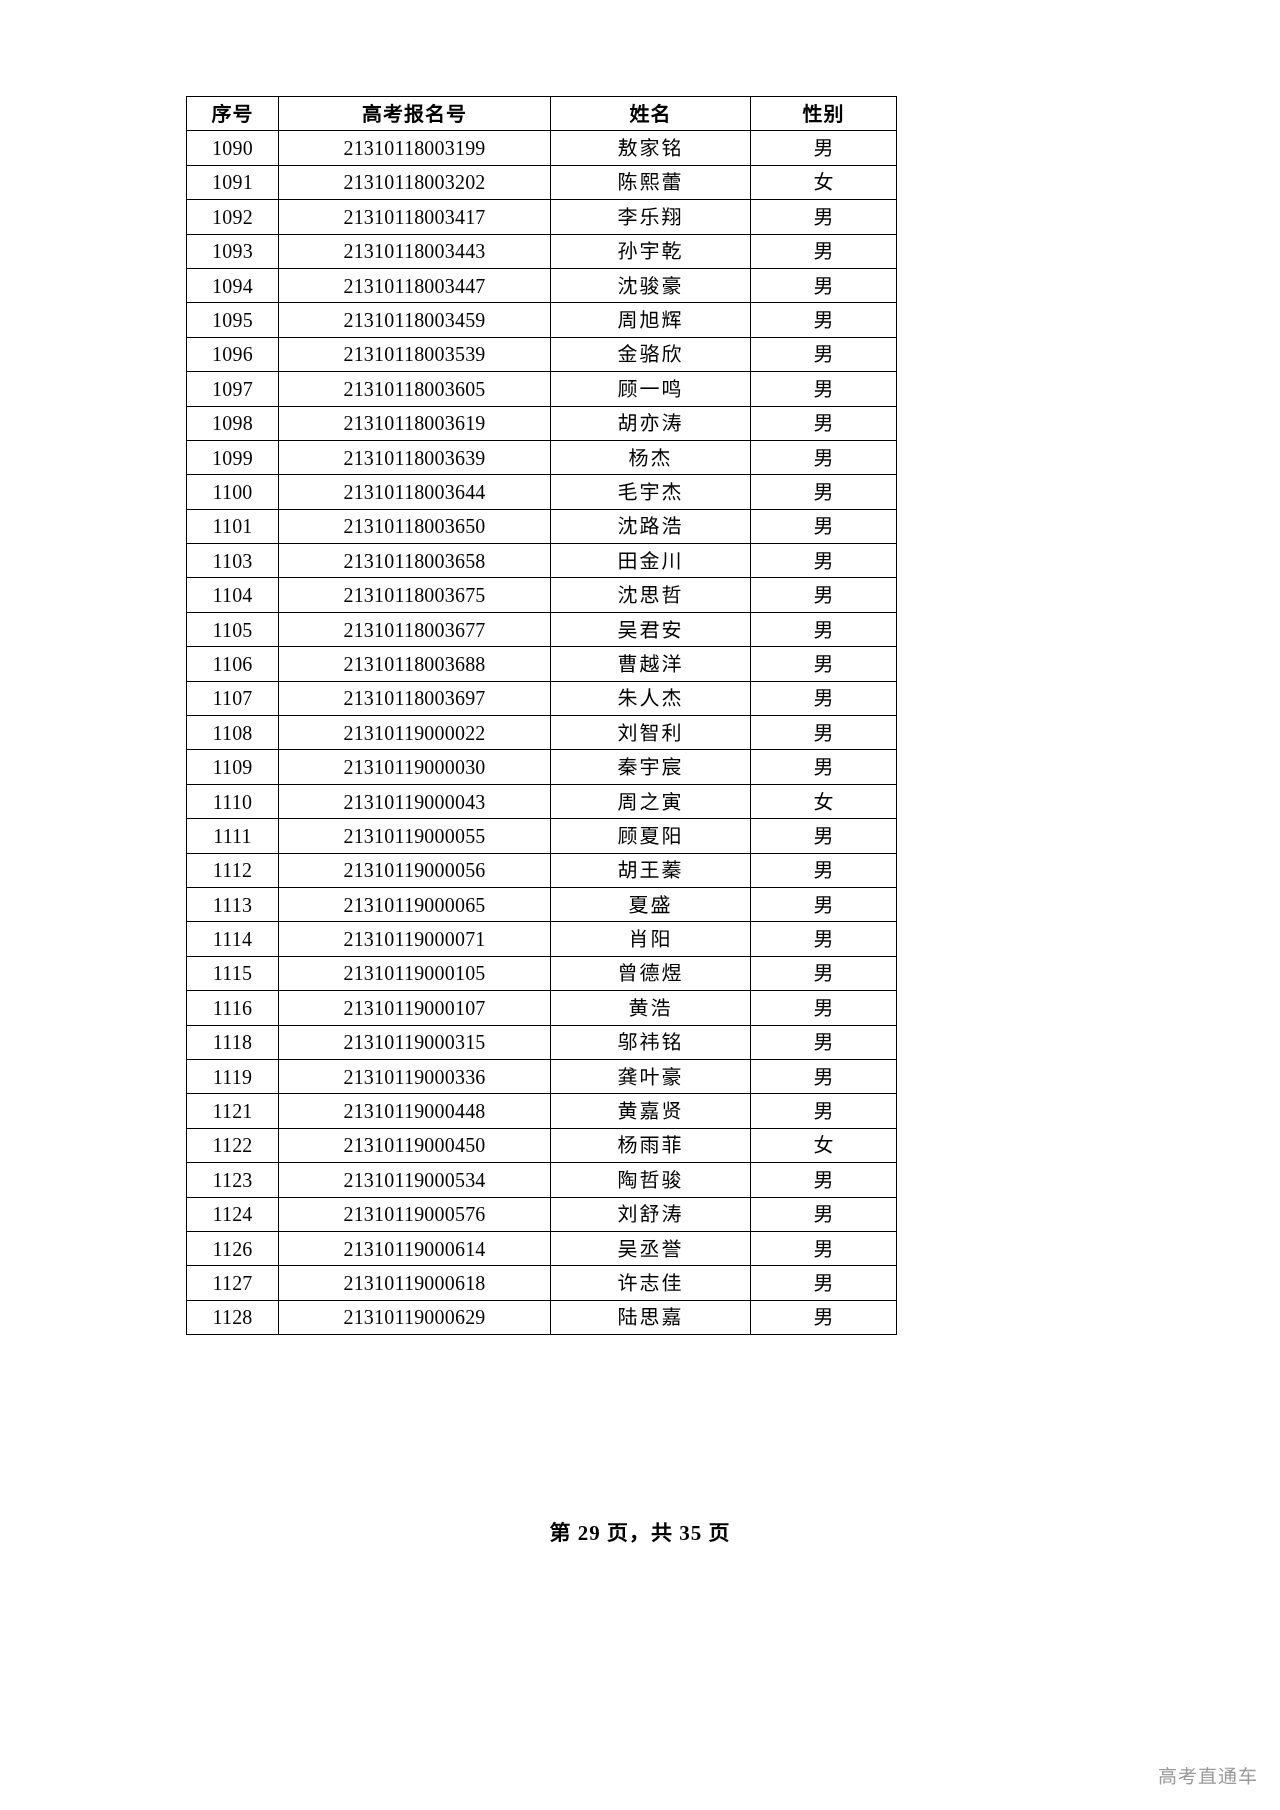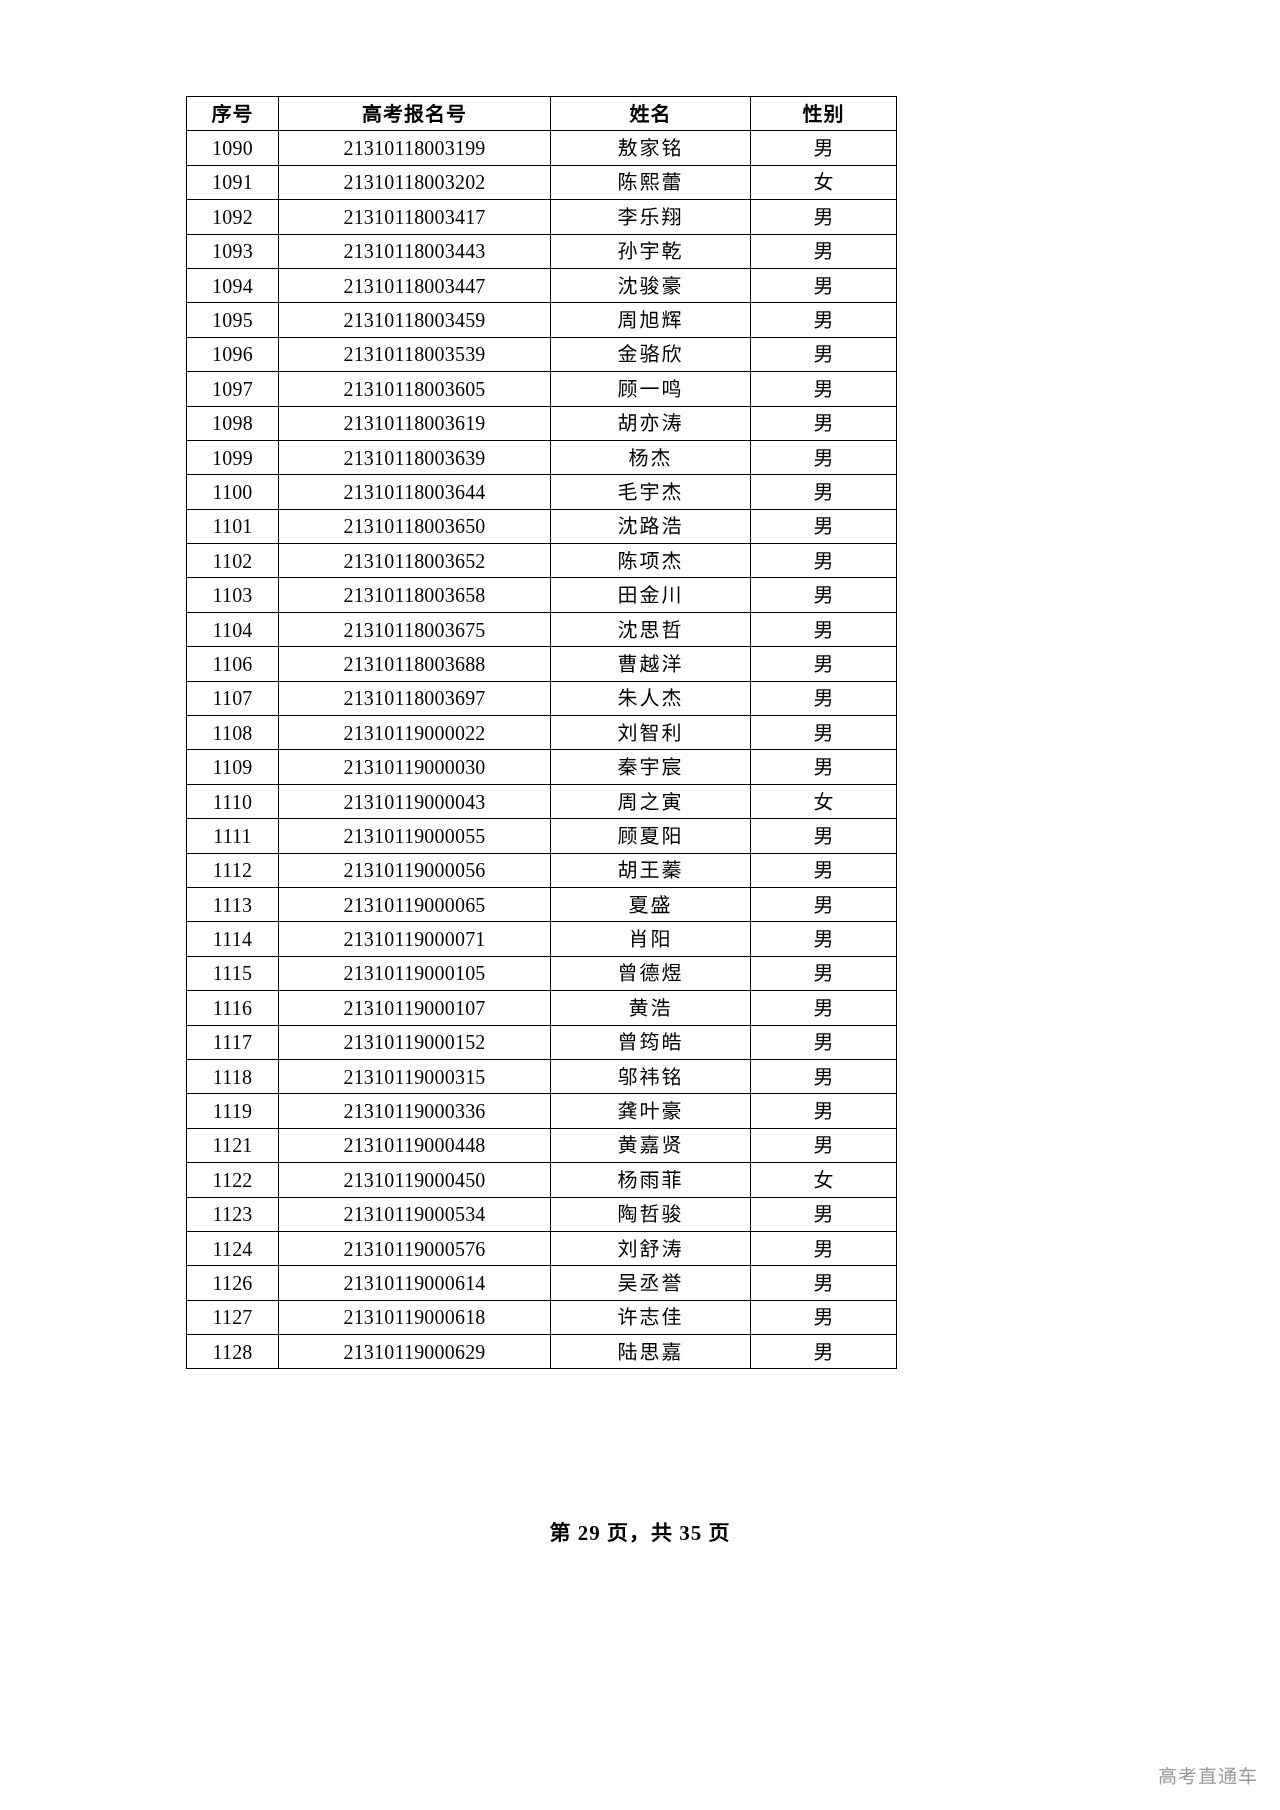--- a/index.html
+++ b/index.html
@@ -183,35 +183,35 @@
             <td class="cell-name">毛宇杰</td>
             <td class="cell-sex">男</td>
           </tr>
           <tr>
             <td class="cell-seq">1101</td>
             <td class="cell-exam">21310118003650</td>
             <td class="cell-name">沈路浩</td>
             <td class="cell-sex">男</td>
           </tr>
           <tr>
-            <td class="cell-seq">1102</td>
-            <td class="cell-exam">21310118003652</td>
-            <td class="cell-name">陈项杰</td>
-            <td class="cell-sex">男</td>
-          </tr>
-          <tr>
             <td class="cell-seq">1103</td>
             <td class="cell-exam">21310118003658</td>
             <td class="cell-name">田金川</td>
             <td class="cell-sex">男</td>
           </tr>
           <tr>
             <td class="cell-seq">1104</td>
             <td class="cell-exam">21310118003675</td>
             <td class="cell-name">沈思哲</td>
+            <td class="cell-sex">男</td>
+          </tr>
+          <tr>
+            <td class="cell-seq">1105</td>
+            <td class="cell-exam">21310118003677</td>
+            <td class="cell-name">吴君安</td>
             <td class="cell-sex">男</td>
           </tr>
           <tr>
             <td class="cell-seq">1106</td>
             <td class="cell-exam">21310118003688</td>
             <td class="cell-name">曹越洋</td>
             <td class="cell-sex">男</td>
           </tr>
           <tr>
             <td class="cell-seq">1107</td>
@@ -267,26 +267,20 @@
             <td class="cell-name">曾德煜</td>
             <td class="cell-sex">男</td>
           </tr>
           <tr>
             <td class="cell-seq">1116</td>
             <td class="cell-exam">21310119000107</td>
             <td class="cell-name">黄浩</td>
             <td class="cell-sex">男</td>
           </tr>
           <tr>
-            <td class="cell-seq">1117</td>
-            <td class="cell-exam">21310119000152</td>
-            <td class="cell-name">曾筠皓</td>
-            <td class="cell-sex">男</td>
-          </tr>
-          <tr>
             <td class="cell-seq">1118</td>
             <td class="cell-exam">21310119000315</td>
             <td class="cell-name">邬祎铭</td>
             <td class="cell-sex">男</td>
           </tr>
           <tr>
             <td class="cell-seq">1119</td>
             <td class="cell-exam">21310119000336</td>
             <td class="cell-name">龚叶豪</td>
             <td class="cell-sex">男</td>

